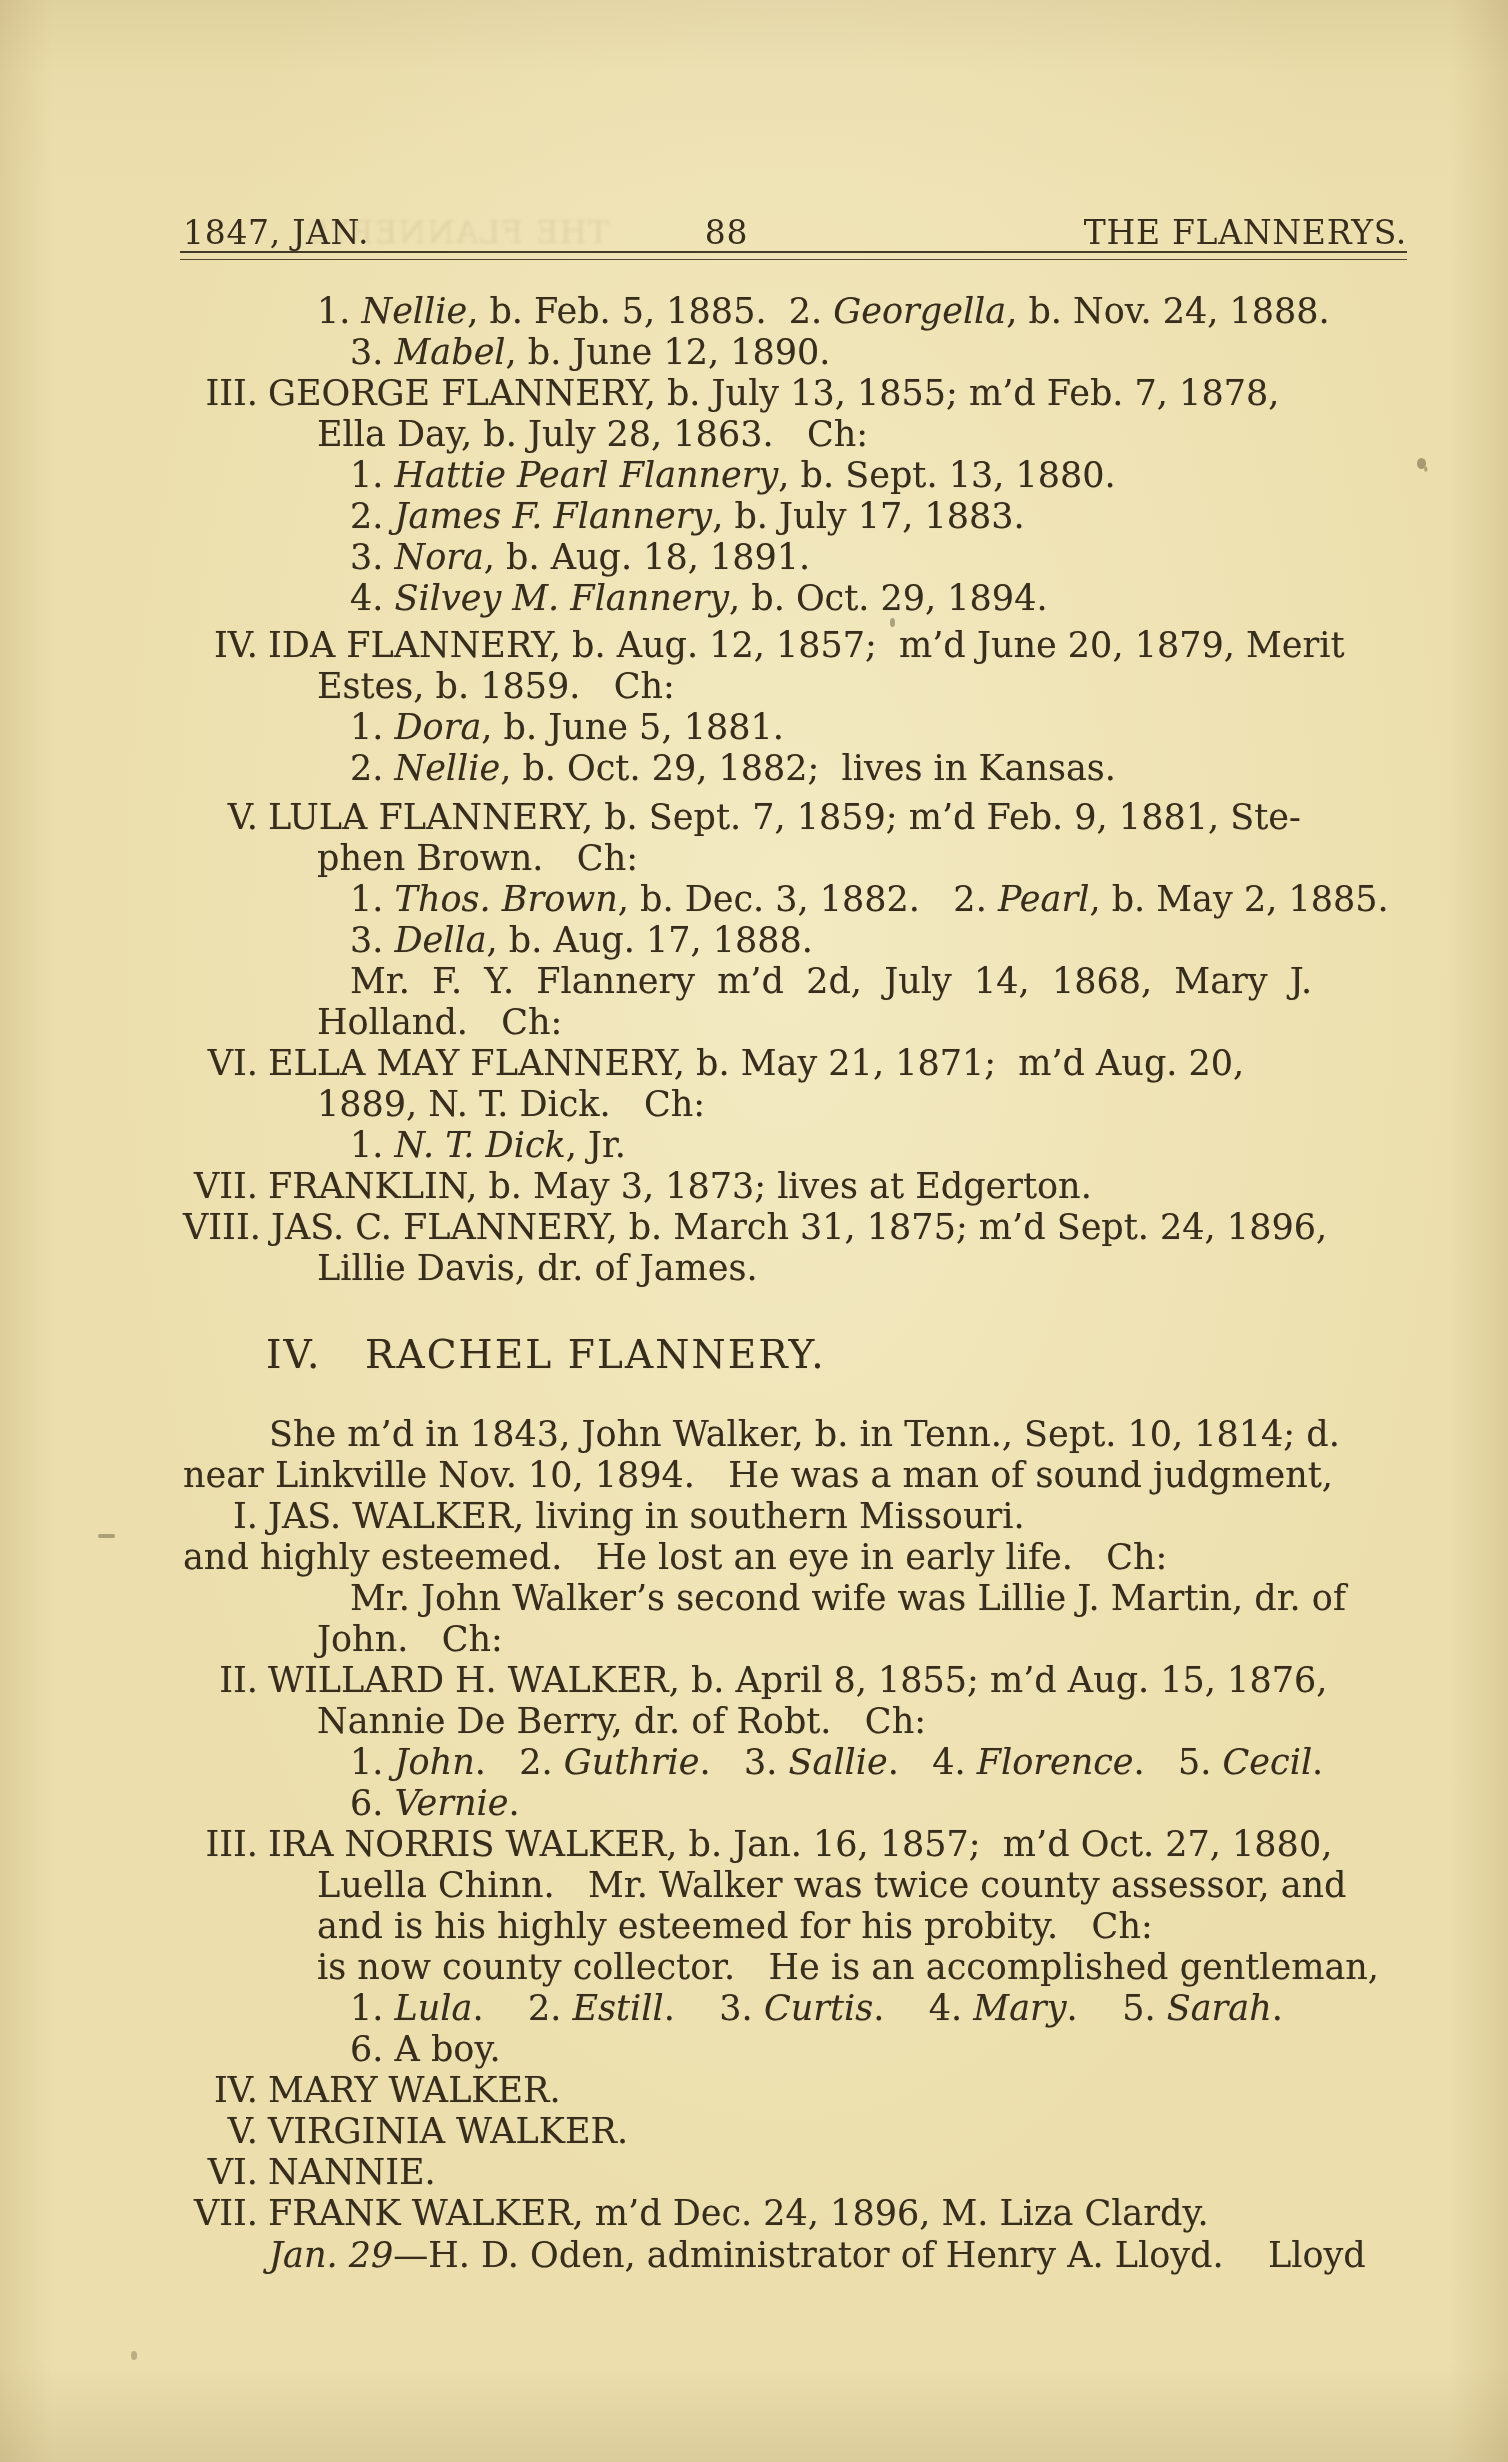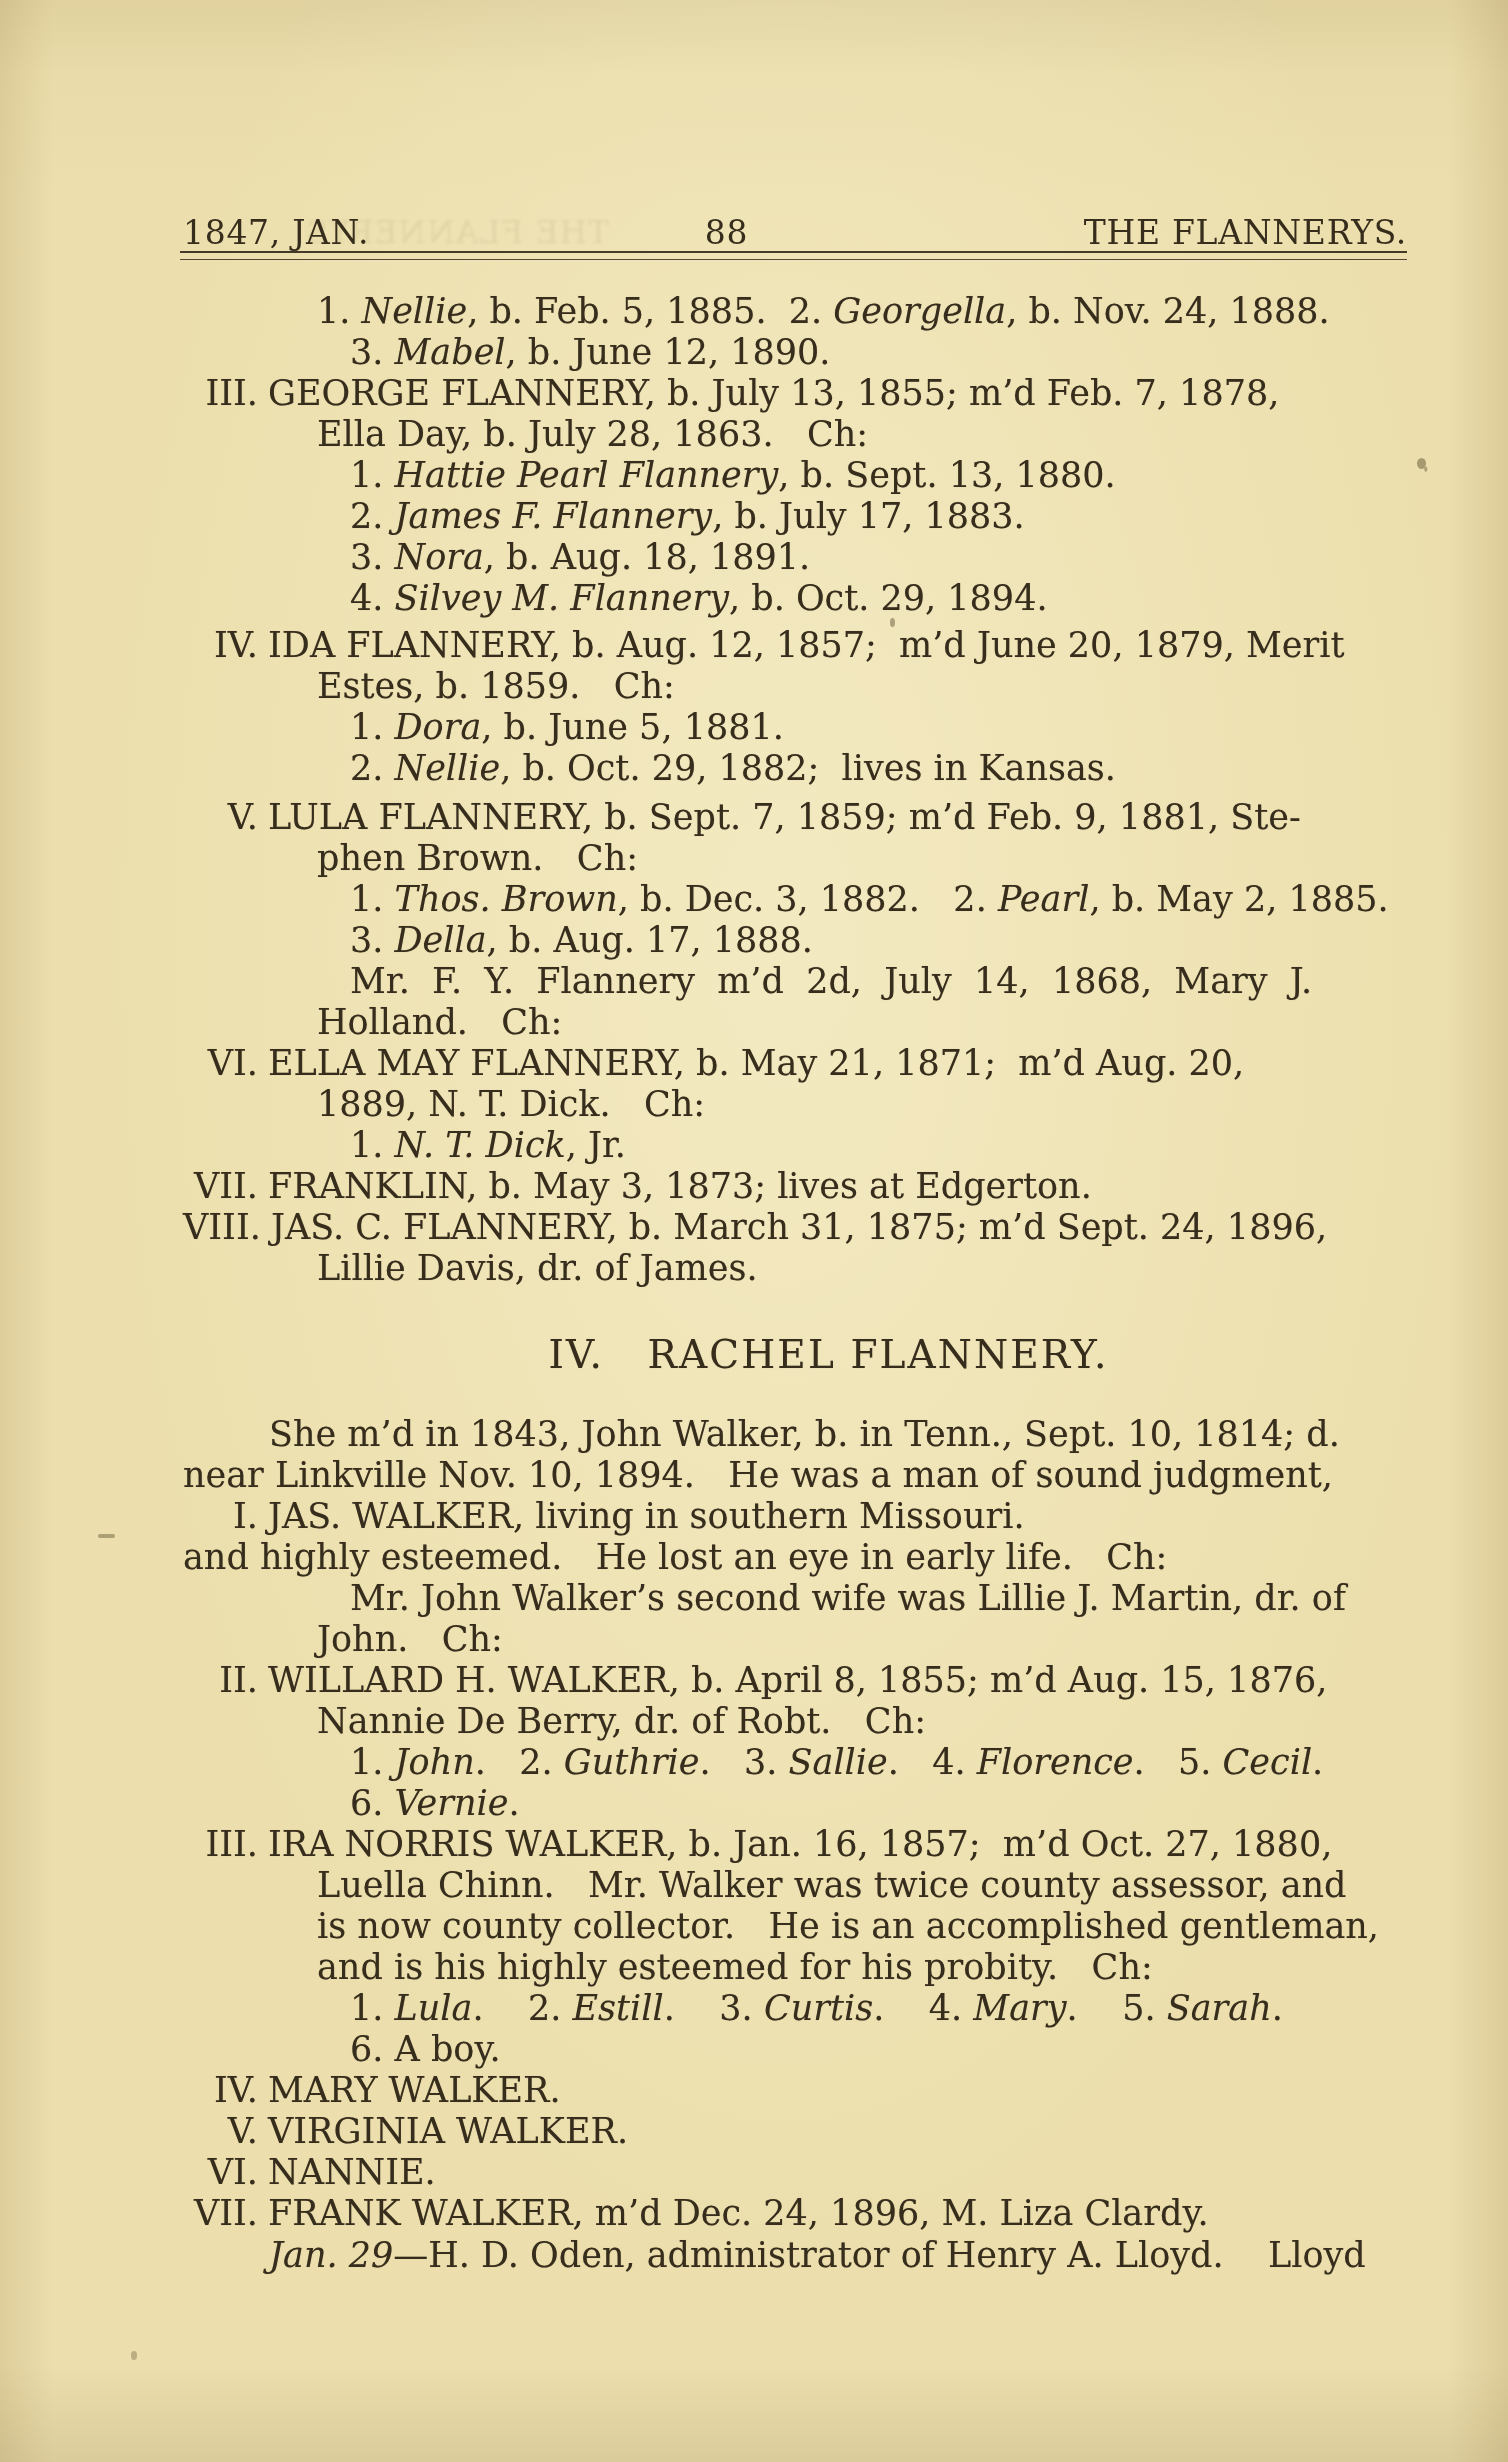--- a/index.html
+++ b/index.html
@@ -40,21 +40,21 @@
     text-shadow:0 0 0.7px rgba(55,45,28,0.35);
   }
   .flush{padding-left:0;}
   .cont{padding-left:134px;}
   .child{padding-left:167px;}
   .para{padding-left:86px;}
   .roman{padding-left:0;}
   .num{display:inline-block;min-width:75px;text-align:right;margin-right:10px;}
   .it{font-style:italic;}
   .heading{
-    text-align:center;padding-left:83px;
+    padding-left:83px;
     font-size:39px;letter-spacing:2.1px;height:46px;line-height:46px;
   }
   .speck{position:absolute;background:rgba(85,70,38,0.45);border-radius:50%;}
   .speck.s1{left:1417px;top:458px;width:9.3px;height:10.7px;box-shadow:4.3px 5.7px 0 -2.9px rgba(85,70,38,0.4);}
   .speck.s2{left:98px;top:1534px;width:17px;height:3.6px;border-radius:2.1px;background:rgba(75,62,34,0.40);}
   .speck.s3{left:890px;top:618px;width:5px;height:9.3px;background:rgba(75,62,34,0.42);}
   .speck.s4{left:131px;top:2351px;width:6.4px;height:8.6px;background:rgba(75,62,34,0.30);}
 </style>
 </head>
 <body>
@@ -102,22 +102,22 @@
       <div class="line roman"><span class="num">I.</span><span class="rm">JAS. WALKER, living in southern Missouri.</span></div>
       <div class="line flush"><span class="rm">and highly esteemed.   He lost an eye in early life.   Ch:</span></div>
       <div class="line child"><span class="rm">Mr. John Walker’s second wife was Lillie J. Martin, dr. of</span></div>
       <div class="line cont"><span class="rm">John.   Ch:</span></div>
       <div class="line roman"><span class="num">II.</span><span class="rm">WILLARD H. WALKER, b. April 8, 1855; m’d Aug. 15, 1876,</span></div>
       <div class="line cont"><span class="rm">Nannie De Berry, dr. of Robt.   Ch:</span></div>
       <div class="line child"><span class="rm">1. </span><span class="it">John</span><span class="rm">.   2. </span><span class="it">Guthrie</span><span class="rm">.   3. </span><span class="it">Sallie</span><span class="rm">.   4. </span><span class="it">Florence</span><span class="rm">.   5. </span><span class="it">Cecil</span><span class="rm">.</span></div>
       <div class="line child"><span class="rm">6. </span><span class="it">Vernie</span><span class="rm">.</span></div>
       <div class="line roman"><span class="num">III.</span><span class="rm">IRA NORRIS WALKER, b. Jan. 16, 1857;  m’d Oct. 27, 1880,</span></div>
       <div class="line cont"><span class="rm">Luella Chinn.   Mr. Walker was twice county assessor, and</span></div>
+      <div class="line cont"><span class="rm">and is his highly esteemed for his probity.   Ch:</span></div>
       <div class="line cont"><span class="rm">is now county collector.   He is an accomplished gentleman,</span></div>
-      <div class="line cont"><span class="rm">and is his highly esteemed for his probity.   Ch:</span></div>
       <div class="line child"><span class="rm">1. </span><span class="it">Lula</span><span class="rm">.    2. </span><span class="it">Estill</span><span class="rm">.    3. </span><span class="it">Curtis</span><span class="rm">.    4. </span><span class="it">Mary</span><span class="rm">.    5. </span><span class="it">Sarah</span><span class="rm">.</span></div>
       <div class="line child"><span class="rm">6. A boy.</span></div>
       <div class="line roman"><span class="num">IV.</span><span class="rm">MARY WALKER.</span></div>
       <div class="line roman"><span class="num">V.</span><span class="rm">VIRGINIA WALKER.</span></div>
       <div class="line roman"><span class="num">VI.</span><span class="rm">NANNIE.</span></div>
       <div class="line roman"><span class="num">VII.</span><span class="rm">FRANK WALKER, m’d Dec. 24, 1896, M. Liza Clardy.</span></div>
       <div class="line para" style="margin-top: 1px;"><span class="it">Jan. 29</span><span class="rm">—H. D. Oden, administrator of Henry A. Lloyd.    Lloyd</span></div>
     </div>
 
   <div class="speck s1"></div>

